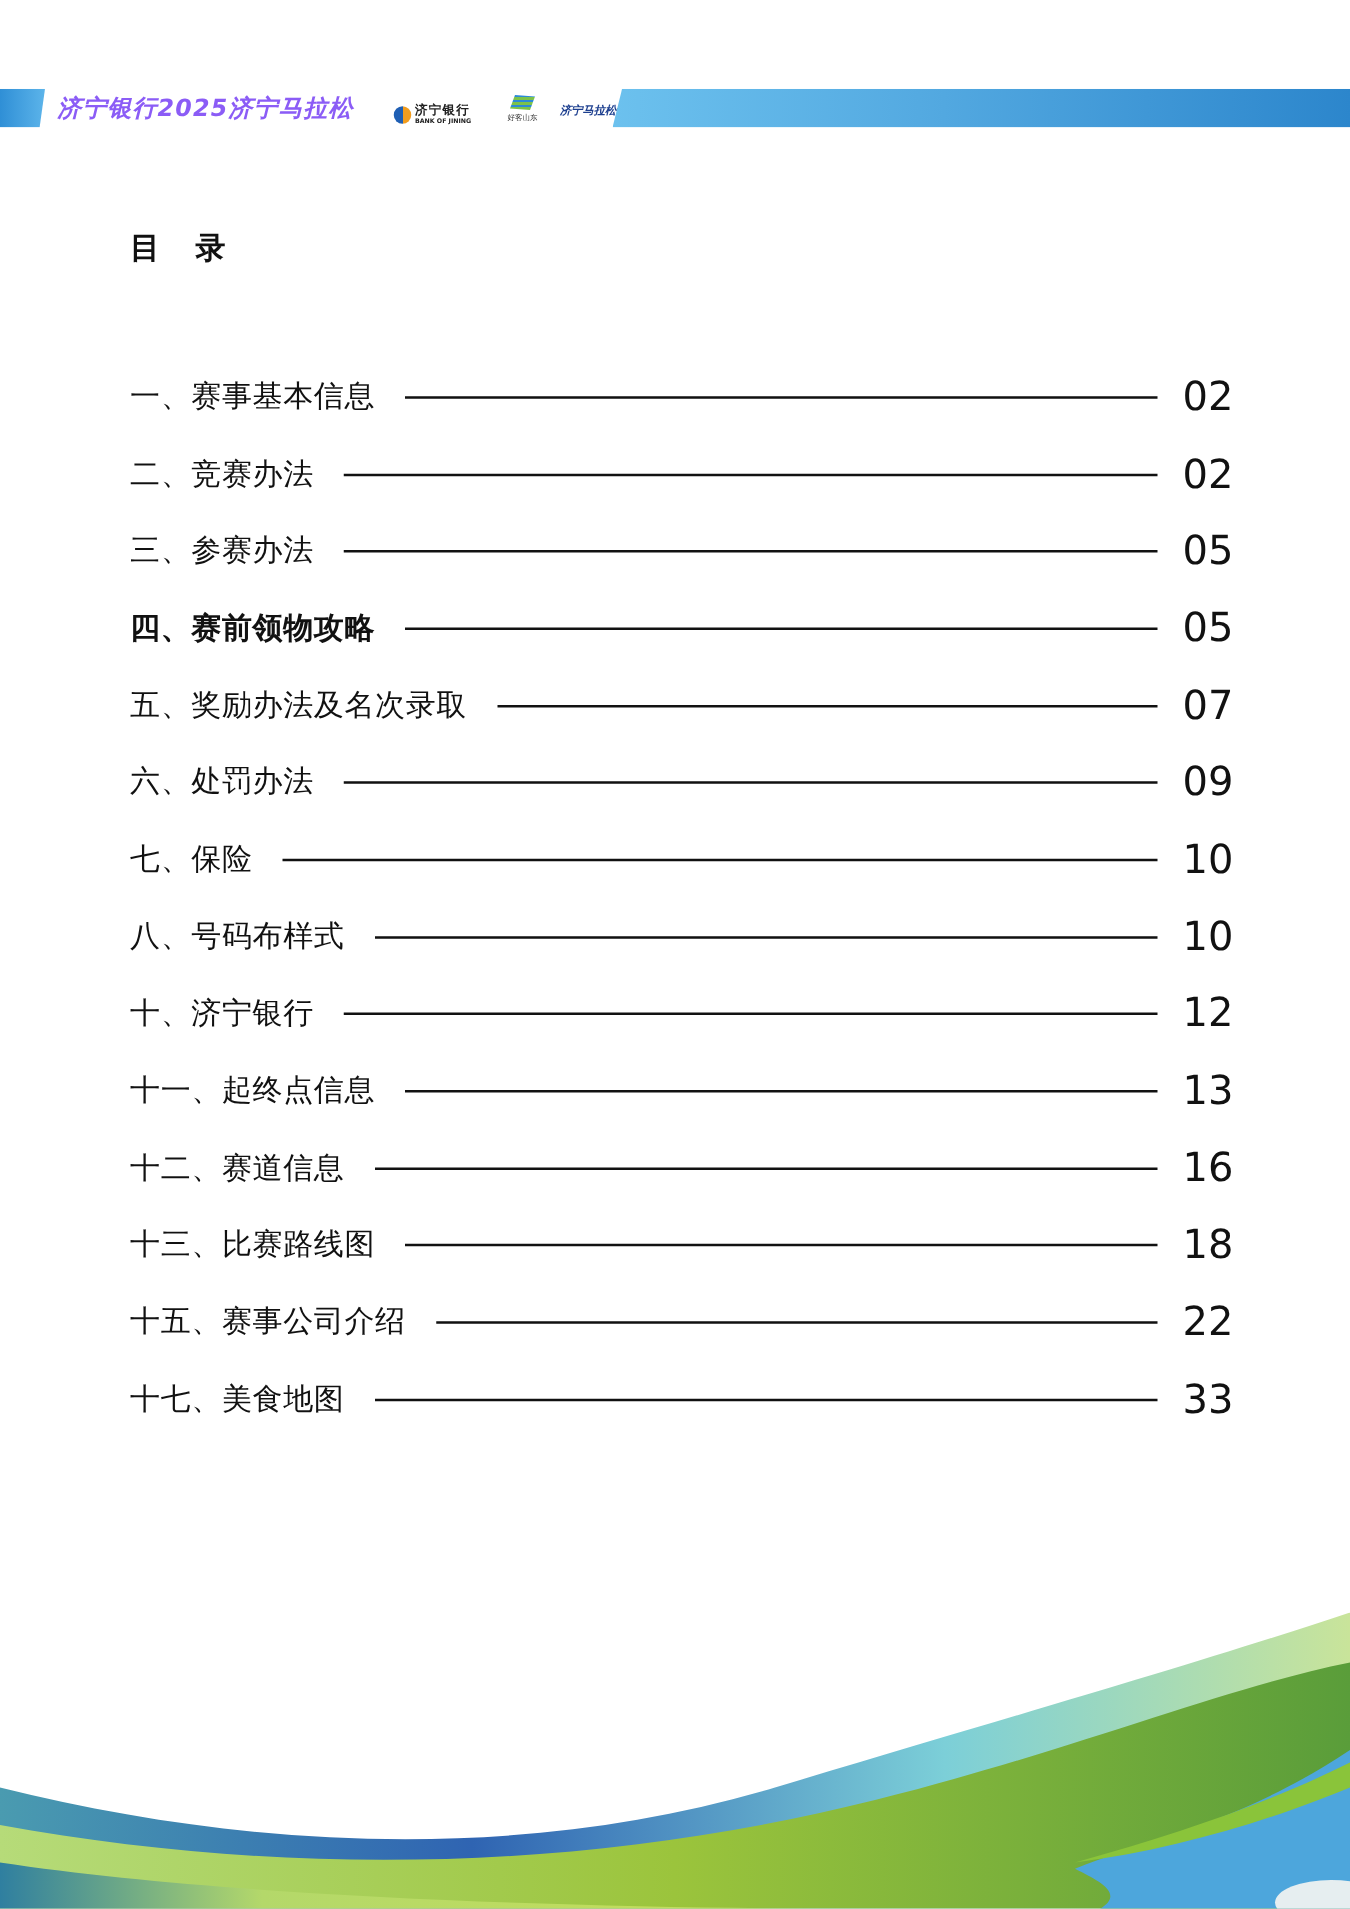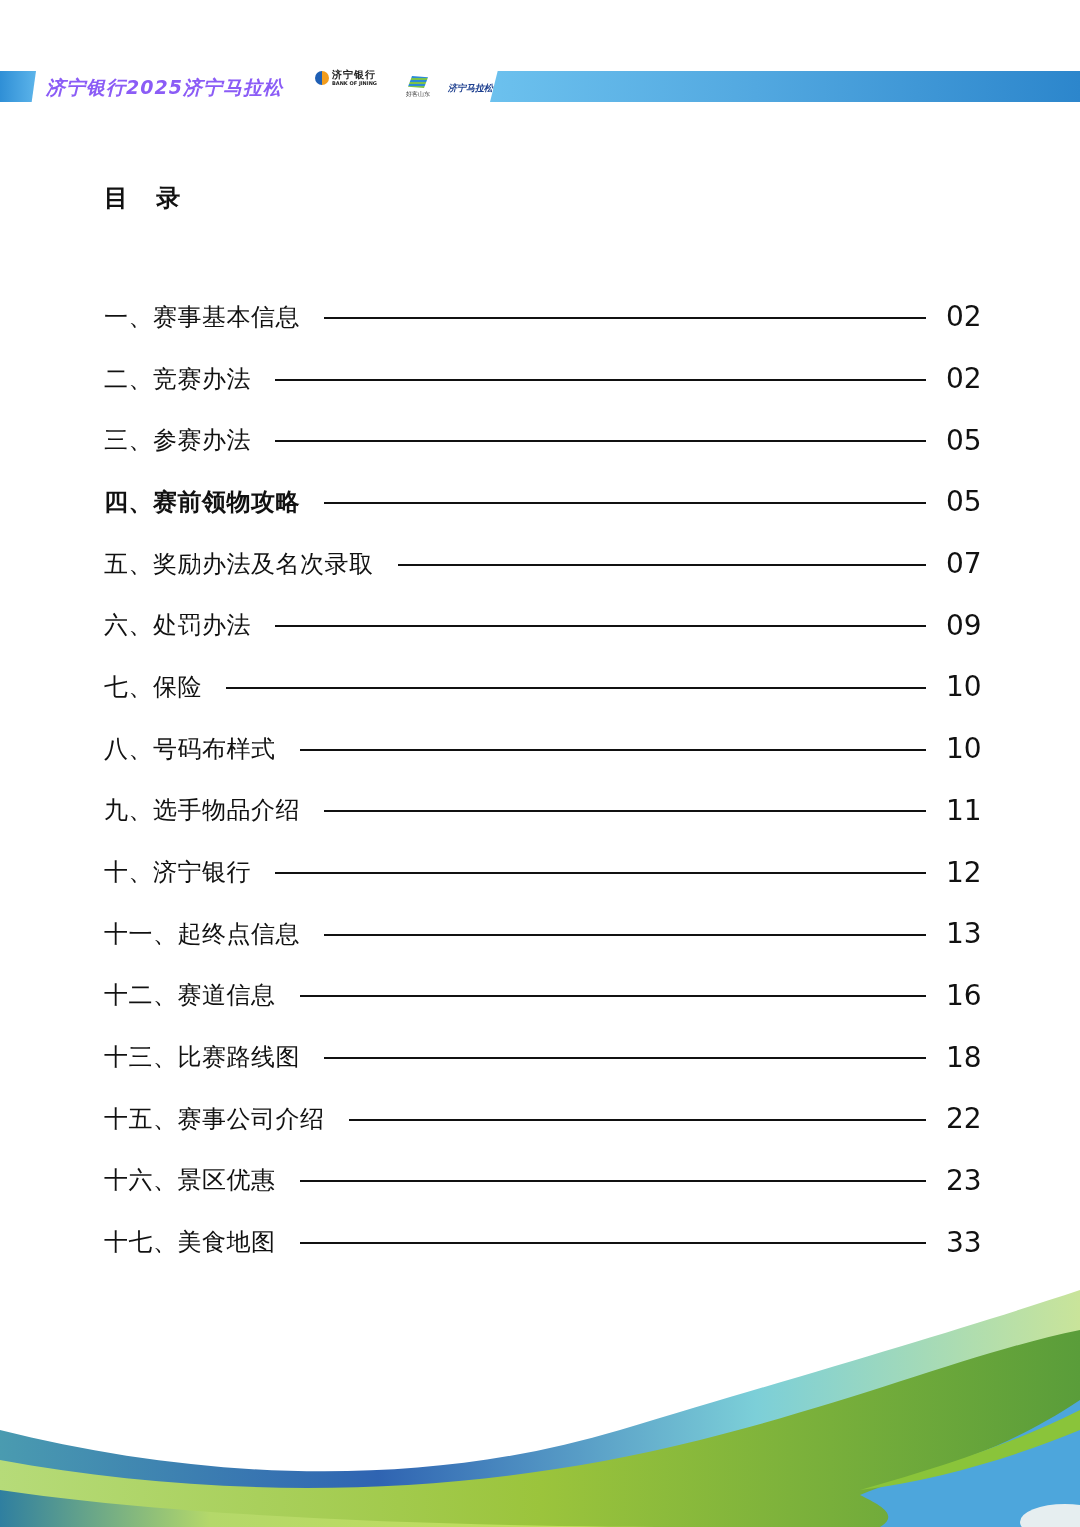--- a/index.html
+++ b/index.html
@@ -14,21 +14,21 @@
     position: absolute; left: 0; top: 71px; width: 36px; height: 31px;
     background: linear-gradient(90deg, #2f8fd6, #5cb4ea);
     clip-path: polygon(0 0, 100% 0, 88% 100%, 0 100%);
   }
   .hdr-title {
     position: absolute; left: 46px; top: 73px; height: 28px;
     font-size: 19px; font-weight: bold; font-style: italic; letter-spacing: 1px;
     color: #8b5cf6; line-height: 28px; white-space: nowrap;
   }
   .logo-bank {
-    position: absolute; left: 315px; top: 68px; height: 20px; display: flex; align-items: center; gap: 3px;
+    position: absolute; left: 315px; top: 82px; height: 20px; display: flex; align-items: center; gap: 3px;
   }
   .logo-bank .mark {
     width: 14px; height: 14px; border-radius: 50%;
     background: conic-gradient(#f29d1e 0 50%, #1f5fb4 50% 100%);
   }
   .logo-bank .txt { display: flex; flex-direction: column; line-height: 1; }
   .logo-bank .cn { font-size: 10px; font-weight: bold; color: #222; letter-spacing: 1px; }
   .logo-bank .en { font-size: 5px; font-weight: bold; color: #222; margin-top: 1px; }
   .logo-ss {
     position: absolute; left: 405px; top: 76px; width: 26px; height: 24px;
@@ -59,21 +59,21 @@
   }
   .toc-label {
     font-size: 24px; color: #111; white-space: nowrap; letter-spacing: 0.5px;
   }
   .toc-label.bold { font-weight: bold; }
   .toc-leader {
     flex: 1; height: 0; border-top: 2px solid #111; margin-left: 24px; margin-right: 20px;
     position: relative; top: 1px;
   }
   .toc-page {
-    width: 38px; font-size: 28px; color: #111; text-align: left;
+    width: 38px; font-size: 32px; color: #111; text-align: left;
   }
   
   .wave { position: absolute; left: 0; top: 1290px; width: 1080px; height: 237px; }
 </style>
 </head>
 <body>
 
 <div class="hdr-left"></div>
 <div class="hdr-title">济宁银行2025济宁马拉松</div>
 <div class="logo-bank">
@@ -130,25 +130,20 @@
       <span class="toc-label">七、保险</span>
       <span class="toc-leader"></span>
       <span class="toc-page">10</span>
     </div>
   <div class="toc-row">
       <span class="toc-label">八、号码布样式</span>
       <span class="toc-leader"></span>
       <span class="toc-page">10</span>
     </div>
   <div class="toc-row">
-      <span class="toc-label">九、选手物品介绍</span>
-      <span class="toc-leader"></span>
-      <span class="toc-page">11</span>
-    </div>
-  <div class="toc-row">
       <span class="toc-label">十、济宁银行</span>
       <span class="toc-leader"></span>
       <span class="toc-page">12</span>
     </div>
   <div class="toc-row">
       <span class="toc-label">十一、起终点信息</span>
       <span class="toc-leader"></span>
       <span class="toc-page">13</span>
     </div>
   <div class="toc-row">
@@ -158,25 +153,20 @@
     </div>
   <div class="toc-row">
       <span class="toc-label">十三、比赛路线图</span>
       <span class="toc-leader"></span>
       <span class="toc-page">18</span>
     </div>
   <div class="toc-row">
       <span class="toc-label">十五、赛事公司介绍</span>
       <span class="toc-leader"></span>
       <span class="toc-page">22</span>
-    </div>
-  <div class="toc-row">
-      <span class="toc-label">十六、景区优惠</span>
-      <span class="toc-leader"></span>
-      <span class="toc-page">23</span>
     </div>
   <div class="toc-row">
       <span class="toc-label">十七、美食地图</span>
       <span class="toc-leader"></span>
       <span class="toc-page">33</span>
     </div>
 </div>
 
 <svg class="wave" viewBox="0 0 1080 237" preserveAspectRatio="none">
   <defs>

